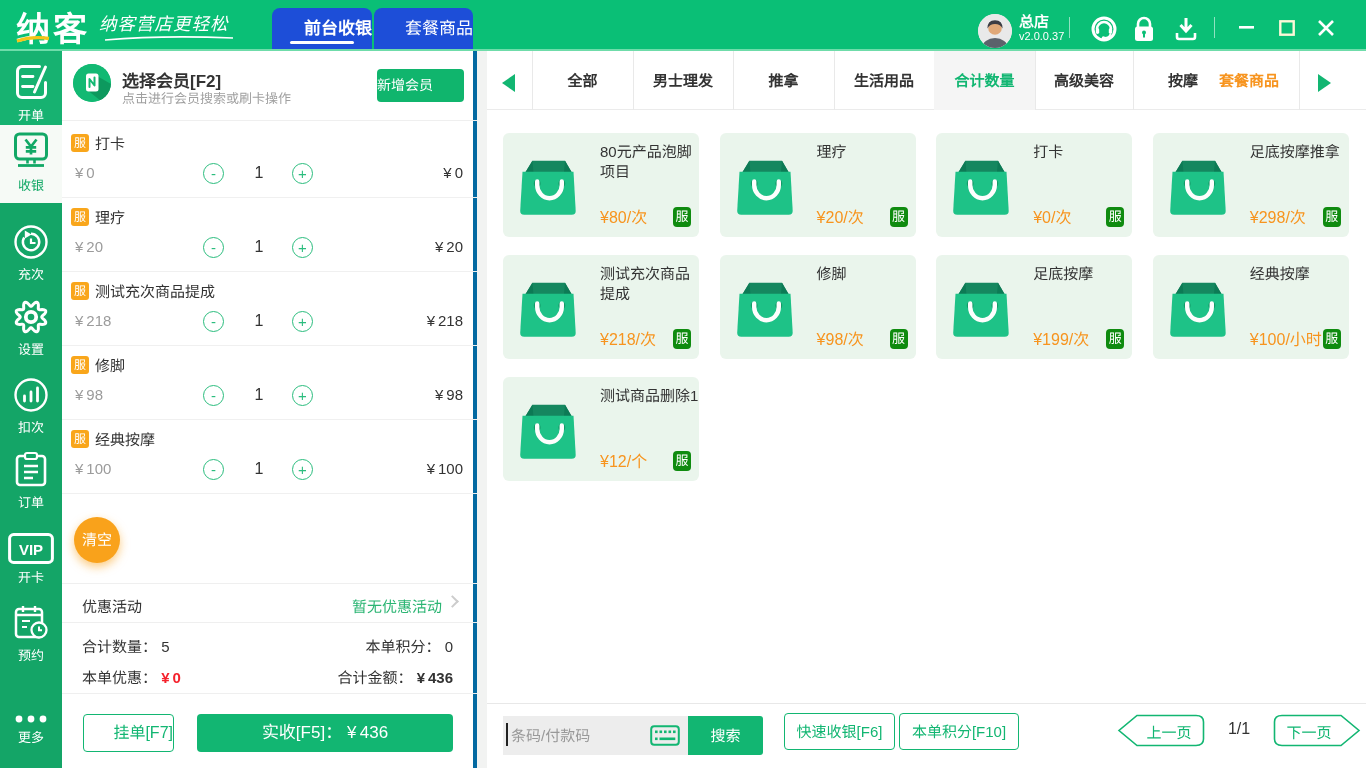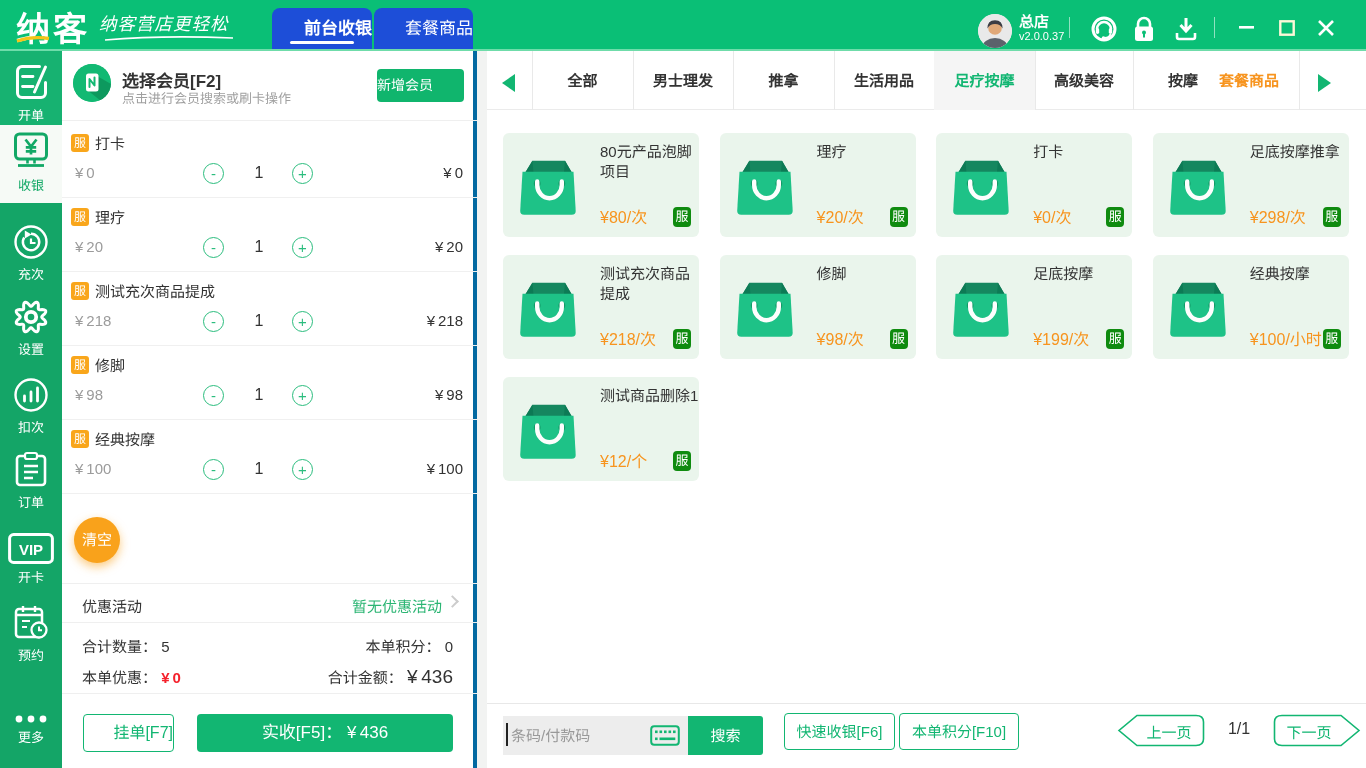--- a/index.html
+++ b/index.html
@@ -54,21 +54,21 @@
   #promo .l { position:absolute; left:20px; top:11px; font-size:15px; color:#333; }
   #promo .r { position:absolute; right:35px; top:11px; font-size:15px; color:#2bb573; }
   #promo .chev { position:absolute; right:20px; top:9px; width:9px; height:9px; border-top:2px solid #ccc; border-right:2px solid #ccc; transform:rotate(45deg); margin-top:4px; }
   
   #totals { position:absolute; left:0; top:572px; width:415px; height:71px; }
   #totals .row { position:absolute; left:20px; right:24px; height:22px; font-size:15px; color:#333; }
   #totals .r1 { top:12px; }
   #totals .r2 { top:43px; }
   #totals .right { position:absolute; right:0; }
   #totals .red { color:#f5222d; font-weight:bold; }
-  #totals .big { font-weight:normal; font-size:19px;text-align:center; }
+  #totals .big { font-weight:bold; font-size:15px;text-align:center; }
   
   #lbtns { position:absolute; left:0; top:643px; width:415px; height:74px; }
   #btn-hang { position:absolute; left:21px; top:20px; width:91px; height:38px; border:1px solid #12b672; border-radius:4px; color:#12b672; font-size:16px; text-align:right; line-height:36px; background:#fff; }
   #btn-pay { position:absolute; left:135px; top:20px; width:256px; height:38px; background:#12b672; border-radius:4px; color:#fff; font-size:17px; text-align:center; line-height:38px; }
   
   #rpanel { position:absolute; left:487px; top:51px; width:879px; height:717px; background:#fff; }
   #catbar { position:absolute; left:0; top:0; width:879px; height:59px; background:#fff; border-bottom:1px solid #ebebeb; }
   .cat { position:absolute; top:0; height:59px; text-align:center; line-height:59px; font-size:15px; font-weight:bold; color:#333; }
   .catdiv { position:absolute; top:0; width:1px; height:59px; background:#e9e9e9; }
   #cat-active { background:#f5f5f5; color:#12b672; }
@@ -306,21 +306,21 @@
     <div class="tri" style="left:15px; border-right:13px solid #12b672;"></div>
     <div class="catdiv" style="left:45px"></div>
     <div class="cat" style="left:45px; width:101px">全部</div>
     <div class="catdiv" style="left:146px"></div>
     <div class="cat" style="left:146px; width:100px">男士理发</div>
     <div class="catdiv" style="left:246px"></div>
     <div class="cat" style="left:246px; width:101px">推拿</div>
     <div class="catdiv" style="left:347px"></div>
     <div class="cat" style="left:347px; width:100px">生活用品</div>
     <div class="catdiv" style="left:447px"></div>
-    <div class="cat" id="cat-active" style="left:447px; width:101px">足疗按摩</div>
+    <div class="cat" id="cat-active" style="left:447px; width:101px">合计数量</div>
     <div class="catdiv" style="left:548px"></div>
     <div class="cat" style="left:548px; width:98px">高级美容</div>
     <div class="catdiv" style="left:646px"></div>
     <div class="cat" style="left:646px; width:100px">按摩</div>
     <div class="cat" style="left:722px; width:80px; color:#f7941e">套餐商品</div>
     <div class="catdiv" style="left:812px"></div>
     <div class="tri" style="left:831px; border-left:13px solid #12b672;"></div>
   </div>
   <div id="grid">
       <div class="card" style="left:16px;top:23px">

